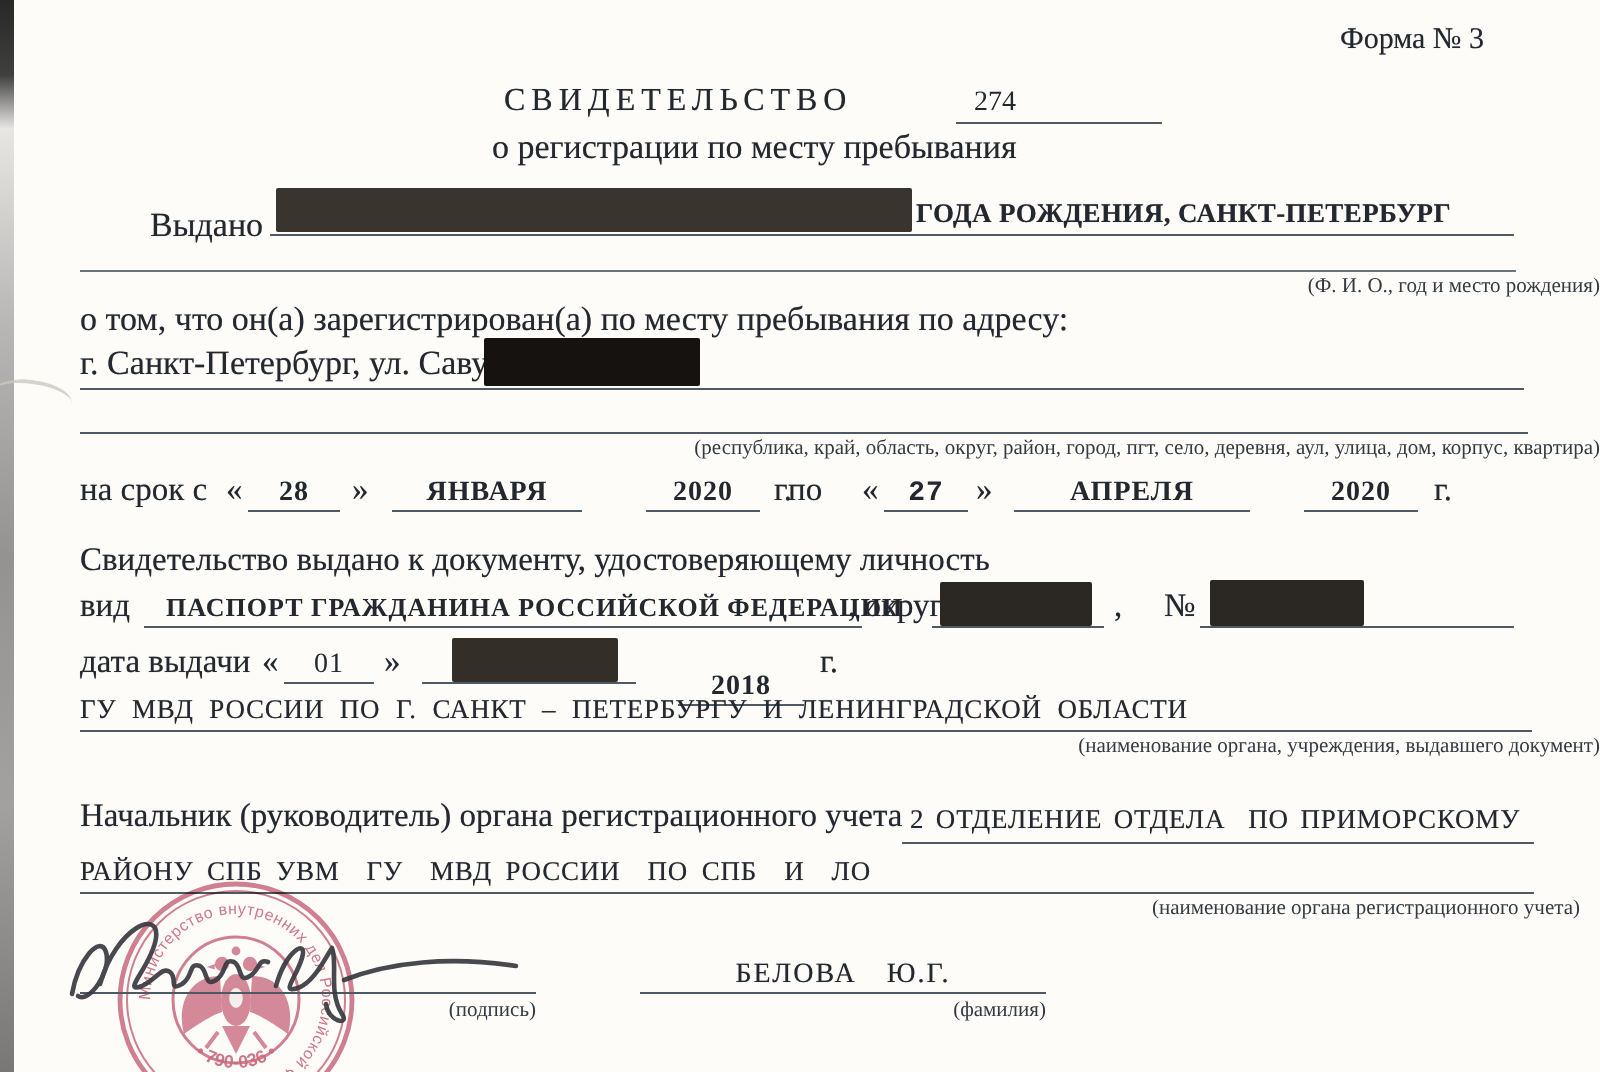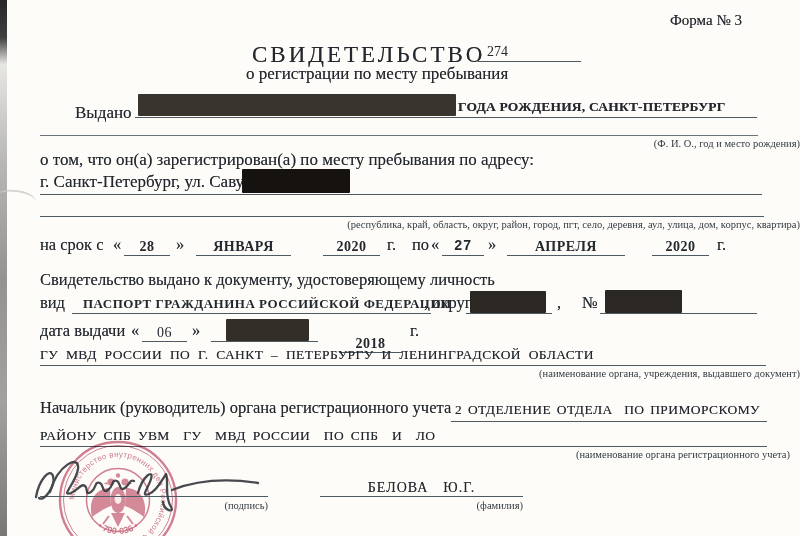--- a/index.html
+++ b/index.html
@@ -35,21 +35,21 @@
 </style>
 </head>
 <body>
 
 <div class="doc">
 
   <div class="edge"></div>
   <div class="curve"></div>
 
   <div class="t" style="left:670px;top:12px;font-size:15px;">Форма № 3</div>
-  <div class="t" style="left:252px;top:42px;font-size:23px;letter-spacing:3px;">СВИДЕТЕЛЬСТВО</div>
+  <div class="t" style="left:252px;top:42px;font-size:16px;letter-spacing:3px;">СВИДЕТЕЛЬСТВО</div>
   <div class="cell" style="left:478px;top:43px;width:94px;text-align:left;padding-left:9px;font-size:14px;">274</div>
   <div class="t fs17" style="left:246px;top:64px;text-align:right;">о регистрации по месту пребывания</div>
 
   <div class="t fs17" style="left:75px;top:103px;">Выдано</div>
   <div class="hline" style="left:135px;top:117px;width:622px;border-top-width:1.8px;"></div>
   <div class="redact" style="left:138px;top:94px;width:318px;height:22px;background:#39342d;"></div>
   <div class="t" style="left:458px;top:99px;font-size:13.5px;font-weight:bold;letter-spacing:.2px;">ГОДА РОЖДЕНИЯ, САНКТ-ПЕТЕРБУРГ</div>
   <div class="hline thin" style="left:40px;top:135px;width:718px;"></div>
   <div class="caption" style="left:0;top:138px;width:800px;">(Ф. И. О., год и место рождения)</div>
 
@@ -60,42 +60,42 @@
   <div class="hline" style="left:40px;top:216px;width:724px;border-top-width:1.3px;"></div>
   <div class="caption" style="left:0;top:219px;width:800px;">(республика, край, область, округ, район, город, пгт, село, деревня, аул, улица, дом, корпус, квартира)</div>
 
   <div class="t fs16" style="left:40px;top:236px;">на срок с</div>
   <div class="t fs16" style="left:113px;top:236px;">«</div>
   <div class="cell" style="left:124px;top:237px;width:46px;text-align:center;"><span class="bv">28</span></div>
   <div class="t fs16" style="left:176px;top:236px;">»</div>
   <div class="cell" style="left:196px;top:237px;width:95px;"><span class="bv">ЯНВАРЯ</span></div>
   <div class="cell" style="left:323px;top:237px;width:57px;"><span class="bv">2020</span></div>
   <div class="t fs16" style="left:387px;top:236px;">г.</div>
-  <div class="t fs16" style="left:412px;top:236px;text-align:right;">по</div>
+  <div class="t fs16" style="left:394px;top:236px;text-align:right;">по</div>
   <div class="t fs16" style="left:431px;top:236px;">«</div>
   <div class="cell" style="left:442px;top:237px;width:42px;font-family:Liberation Mono, monospace;"><span class="bv">27</span></div>
   <div class="t fs16" style="left:488px;top:236px;">»</div>
   <div class="cell" style="left:507px;top:237px;width:118px;"><span class="bv">АПРЕЛЯ</span></div>
   <div class="cell" style="left:652px;top:237px;width:57px;"><span class="bv">2020</span></div>
   <div class="t fs16" style="left:717px;top:236px;">г.</div>
 
   <div class="t fs16" style="left:40px;top:271px;">Свидетельство выдано к документу, удостоверяющему личность</div>
   <div class="t fs16" style="left:40px;top:294px;">вид</div>
   <div class="cell" style="left:72px;top:295px;width:348px;text-align:left;padding-left:11px;font-size:13px;font-weight:bold;letter-spacing:.5px;">ПАСПОРТ ГРАЖДАНИНА РОССИЙСКОЙ ФЕДЕРАЦИИ</div>
   <div class="t fs16" style="left:424px;top:294px;">, округ</div>
   <div class="cell" style="left:466px;top:295px;width:86px;"></div>
   <div class="redact" style="left:470px;top:291px;width:76px;height:22px;background:#2b2823;"></div>
   <div class="t fs16" style="left:557px;top:294px;">,</div>
   <div class="t fs16" style="left:582px;top:294px;">№</div>
   <div class="cell" style="left:600px;top:295px;width:157px;"></div>
   <div class="redact" style="left:605px;top:290px;width:77px;height:23px;background:#2b2823;"></div>
 
   <div class="t fs16" style="left:40px;top:322px;">дата выдачи</div>
   <div class="t fs16" style="left:131px;top:322px;">«</div>
-  <div class="cell" style="left:142px;top:323px;width:45px;"><span class="nv">06</span></div>
+  <div class="cell" style="left:142px;top:323px;width:45px;"><span class="nv">01</span></div>
   <div class="t fs16" style="left:192px;top:322px;">»</div>
   <div class="cell" style="left:211px;top:323px;width:107px;"></div>
   <div class="redact" style="left:226px;top:319px;width:83px;height:22px;background:#332f28;"></div>
   <div class="cell" style="left:339px;top:334px;width:63px;font-weight:bold;"><span class="nv">2018</span></div>
   <div class="t fs16" style="left:410px;top:322px;">г.</div>
 
   <div class="caps" style="left:40px;top:347px;">ГУ МВД РОССИИ ПО Г. САНКТ – ПЕТЕРБУРГУ И ЛЕНИНГРАДСКОЙ ОБЛАСТИ</div>
   <div class="hline" style="left:40px;top:365px;width:726px;"></div>
   <div class="caption" style="left:0;top:368px;width:800px;">(наименование органа, учреждения, выдавшего документ)</div>
 

